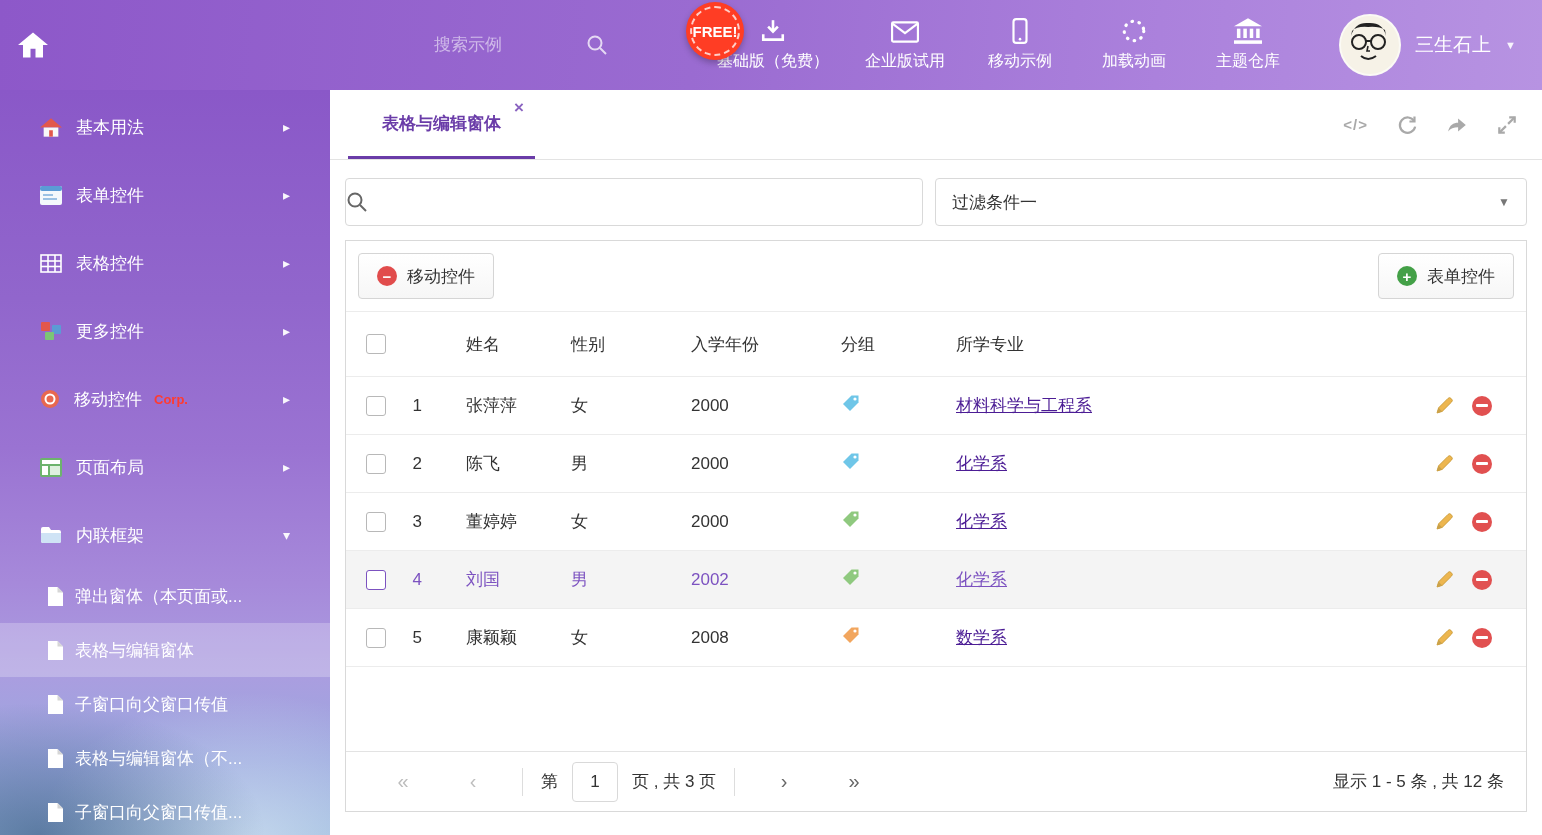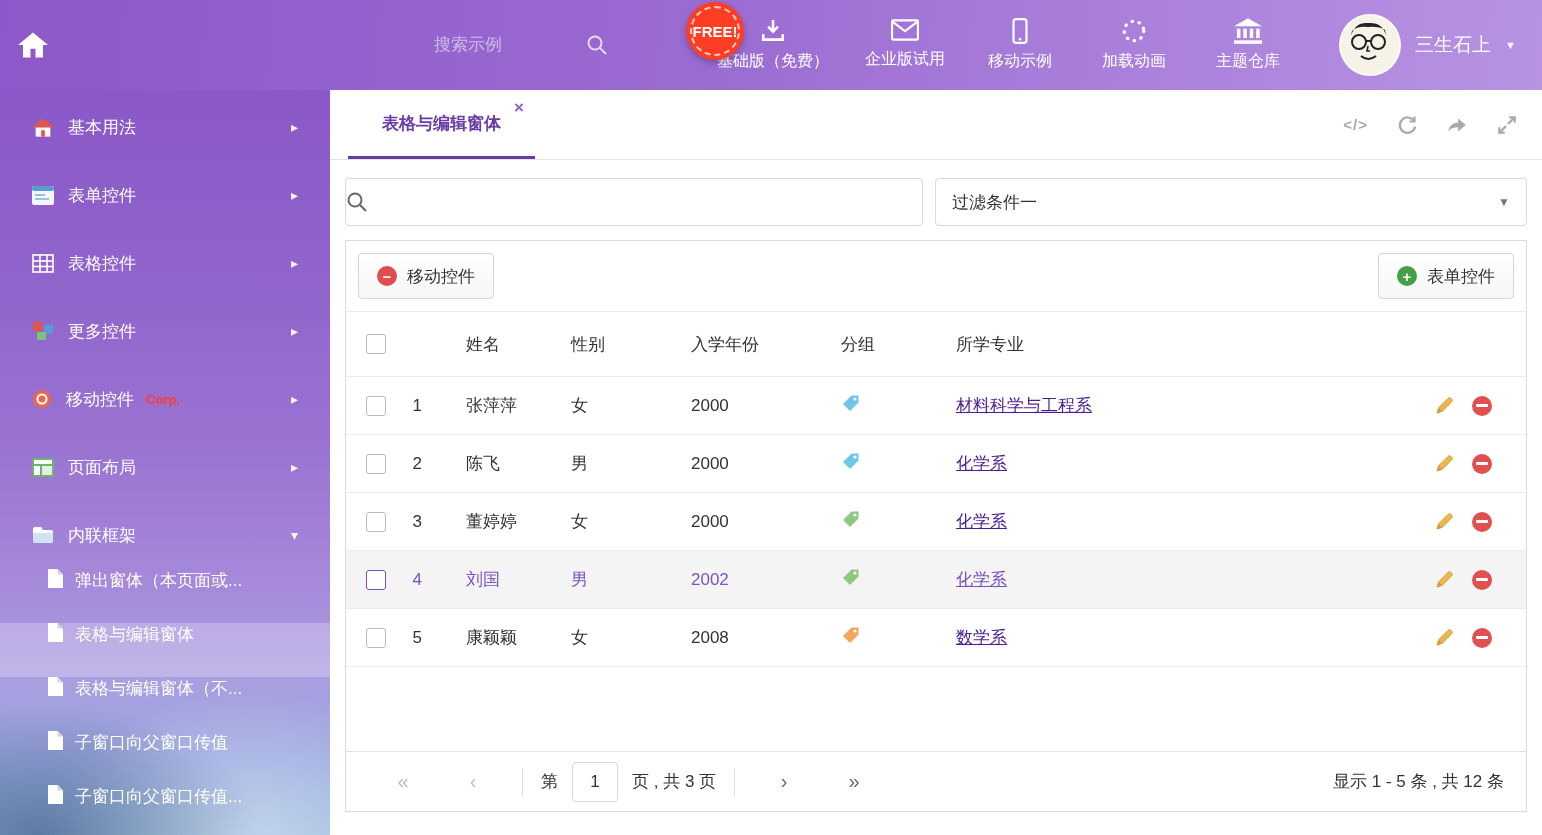--- a/index.html
+++ b/index.html
@@ -9,43 +9,43 @@
 
   
   .topbar{position:absolute;top:0;left:0;width:100%;height:90px;z-index:3;
     background:linear-gradient(95deg,#8d58c9 0%,#9a6bd1 45%,#ab81dc 75%,#b793e2 100%);
     display:flex;align-items:center;color:#fff;}
   .brand{display:flex;align-items:center;gap:14px;padding-left:18px;width:392px;flex:0 0 auto}
   .brand h1{font-size:27px;margin:0;font-weight:bold;letter-spacing:.5px}
   .hdr-search{display:flex;align-items:flex-end;margin-left:22px;width:205px;flex:0 0 auto}
   .hdr-search input{background:transparent;border:none;outline:none;color:#fff;font-size:17px;width:150px}
   .hdr-search input::placeholder{color:rgba(255,255,255,.55)}
-  .hdr-nav{display:flex;align-items:flex-start;gap:36px;margin-left:80px}
+  .hdr-nav{display:flex;align-items:flex-end;gap:36px;margin-left:80px}
   .hdr-item{display:flex;flex-direction:column;align-items:center;gap:7px;font-size:16px;cursor:pointer;min-width:78px}
   .free-badge{position:absolute;left:686px;top:2px;width:58px;height:58px;border-radius:50%;
     background:#ff3d24;color:#fff;display:flex;align-items:center;justify-content:center;
     font-weight:bold;font-size:15px;box-shadow:0 3px 6px rgba(0,0,0,.25);
     outline:2px dashed rgba(255,255,255,.75);outline-offset:-6px;z-index:4}
   .user{margin-left:auto;display:flex;align-items:center;gap:14px;padding-right:26px}
   .avatar{width:58px;height:58px;border-radius:50%;background:#f6f2e7;overflow:hidden;flex:0 0 auto;border:2px solid rgba(255,255,255,.6)}
   .user-name{font-size:19px}
   .user-caret{font-size:11px;opacity:.9}
 
   
   .sidebar{position:absolute;top:90px;left:0;width:330px;height:745px;color:#fff;overflow:hidden;
     background:linear-gradient(to bottom,#8a58c8 0%,#9166cc 28%,#9a73d2 48%,#a689da 66%,#ab9de0 78%,#9aa8de 90%,#93b4da 100%);}
   .sidebar::after{content:"";position:absolute;left:0;bottom:0;width:100%;height:170px;pointer-events:none;
     background:radial-gradient(ellipse at 12% 100%, rgba(25,55,95,.45), transparent 55%),
                radial-gradient(ellipse at 75% 105%, rgba(235,243,252,.55), transparent 60%);}
   .side-menu{padding-top:3px;position:relative;z-index:1}
-  .side-item{height:68px;display:flex;align-items:center;padding:0 32px;cursor:pointer}
+  .side-item{height:68px;display:flex;align-items:center;padding:0 40px;cursor:pointer}
   .side-item .lbl{font-size:17px;margin-left:14px}
   .side-item .corp{color:#ff3b30;font-size:13px;margin-left:12px;font-weight:bold}
   .side-item .arrow{margin-left:auto;font-size:14px;opacity:.95}
-  .side-sub{height:54px;display:flex;padding:0 22px 0 48px;cursor:pointer}
+  .side-sub{height:54px;display:flex;align-items:center;padding:0 22px 0 48px;cursor:pointer}
   .side-sub .lbl{font-size:17px;margin-left:12px}
   .side-sub.selected{background:rgba(255,255,255,.24)}
 
   
   .content{position:absolute;left:330px;top:90px;width:1212px;height:745px;background:#fff}
 
   .tabbar{position:relative;height:70px;border-bottom:1px solid #e3e3e3;display:flex;align-items:stretch;padding-left:18px;box-sizing:border-box}
   .tab{display:flex;align-items:center;gap:9px;padding:0 22px;font-size:17px;color:#333;cursor:pointer}
   .tab.active{color:#6a3ca8;font-weight:bold;border-bottom:3px solid #6a3ca8;padding:0 34px;position:relative}
   .tab-close{position:absolute;top:9px;right:11px;font-size:17px;font-weight:bold;color:#8a63c0;line-height:1;cursor:pointer}
@@ -305,31 +305,31 @@
         <span class="lbl">表格与编辑窗体</span>
       </div>
 
       <div class="side-sub">
         <span style="display:inline-flex">
           <svg width="15" height="19" viewBox="0 0 15 19">
               <path d="M0 0 H9.5 L15 5.5 V19 H0 Z" fill="#fff"></path>
               <path d="M9.5 0 V5.5 H15 Z" fill="#d6d6d6"></path>
             </svg>
         </span>
-        <span class="lbl">表格与编辑窗体（不...</span>
+        <span class="lbl">子窗口向父窗口传值</span>
       </div>
 
       <div class="side-sub">
         <span style="display:inline-flex">
           <svg width="15" height="19" viewBox="0 0 15 19">
               <path d="M0 0 H9.5 L15 5.5 V19 H0 Z" fill="#fff"></path>
               <path d="M9.5 0 V5.5 H15 Z" fill="#d6d6d6"></path>
             </svg>
         </span>
-        <span class="lbl">子窗口向父窗口传值</span>
+        <span class="lbl">表格与编辑窗体（不...</span>
       </div>
 
       <div class="side-sub">
         <span style="display:inline-flex">
           <svg width="15" height="19" viewBox="0 0 15 19">
               <path d="M0 0 H9.5 L15 5.5 V19 H0 Z" fill="#fff"></path>
               <path d="M9.5 0 V5.5 H15 Z" fill="#d6d6d6"></path>
             </svg>
         </span>
         <span class="lbl">子窗口向父窗口传值...</span>

